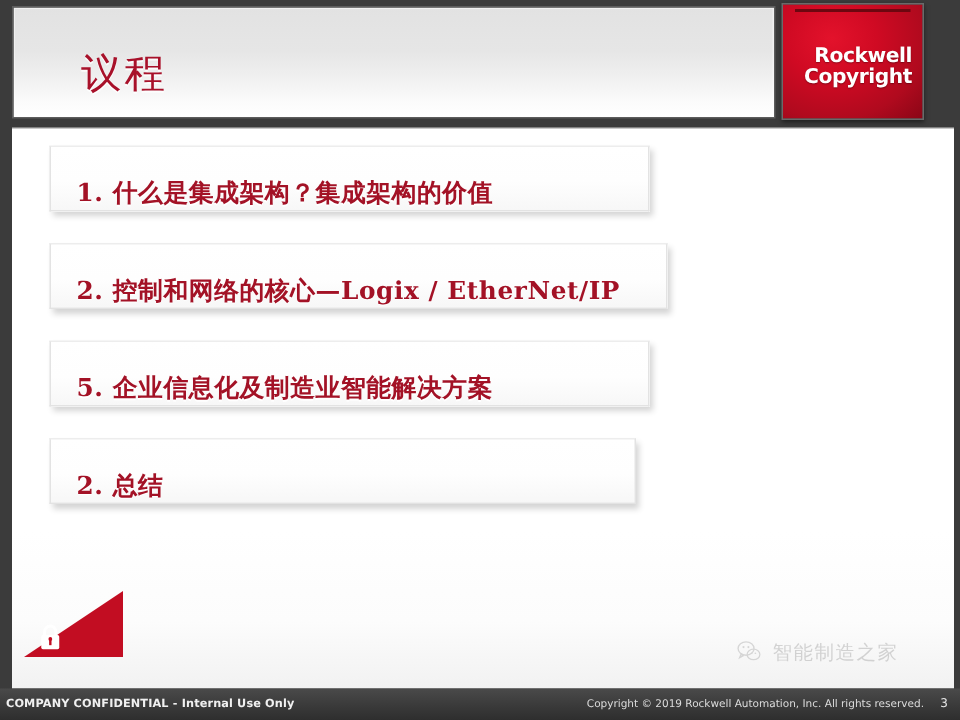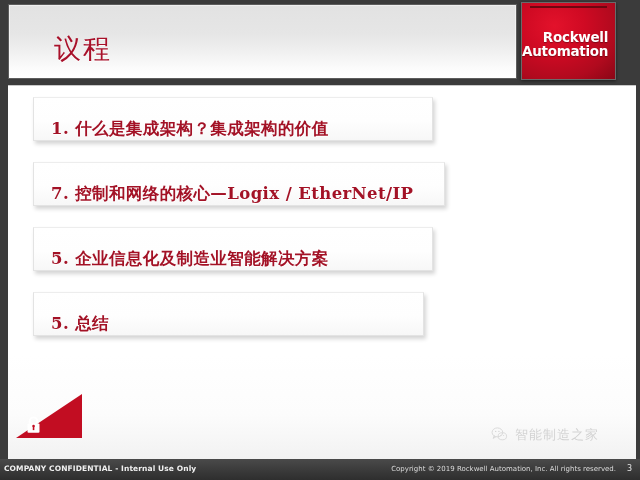--- a/index.html
+++ b/index.html
@@ -214,42 +214,42 @@
 
   <div id="header-zone">
 
     <div id="title-panel">
       <div id="title-text">议程</div>
     </div>
 
     <div id="logo-box">
       <div id="logo-text">
         <div>Rockwell</div>
-        <div>Automation</div>
+        <div>Copyright</div>
       </div>
     </div>
 
   </div>
 
   <div id="body-panel">
 
     <div class="agenda-item" id="item-0">
       <span class="label">1. 什么是集成架构？集成架构的价值</span>
     </div>
 
     <div class="agenda-item" id="item-1">
-      <span class="label">7. 控制和网络的核心—Logix / EtherNet/IP</span>
+      <span class="label">2. 控制和网络的核心—Logix / EtherNet/IP</span>
     </div>
 
     <div class="agenda-item" id="item-2">
       <span class="label">5. 企业信息化及制造业智能解决方案</span>
     </div>
 
     <div class="agenda-item" id="item-3">
-      <span class="label">5. 总结</span>
+      <span class="label">2. 总结</span>
     </div>
 
     <div id="watermark">
       <svg id="wechat-icon" viewBox="0 0 24 24">
         <ellipse cx="9" cy="9" rx="7.5" ry="6.3" fill="none" stroke="#8a8a8a" stroke-width="1.3"></ellipse>
         <path d="M4.5 14 L3 17.5 L6.4 15.6 Z" fill="none" stroke="#8a8a8a" stroke-width="1.3"></path>
         <circle cx="6.6" cy="7.6" r="1.0" fill="#8a8a8a"></circle>
         <circle cx="11.2" cy="7.6" r="1.0" fill="#8a8a8a"></circle>
         <ellipse cx="16" cy="14.5" rx="6" ry="5" fill="none" stroke="#8a8a8a" stroke-width="1.2"></ellipse>
         <circle cx="14.2" cy="13.4" r="0.8" fill="#8a8a8a"></circle>

